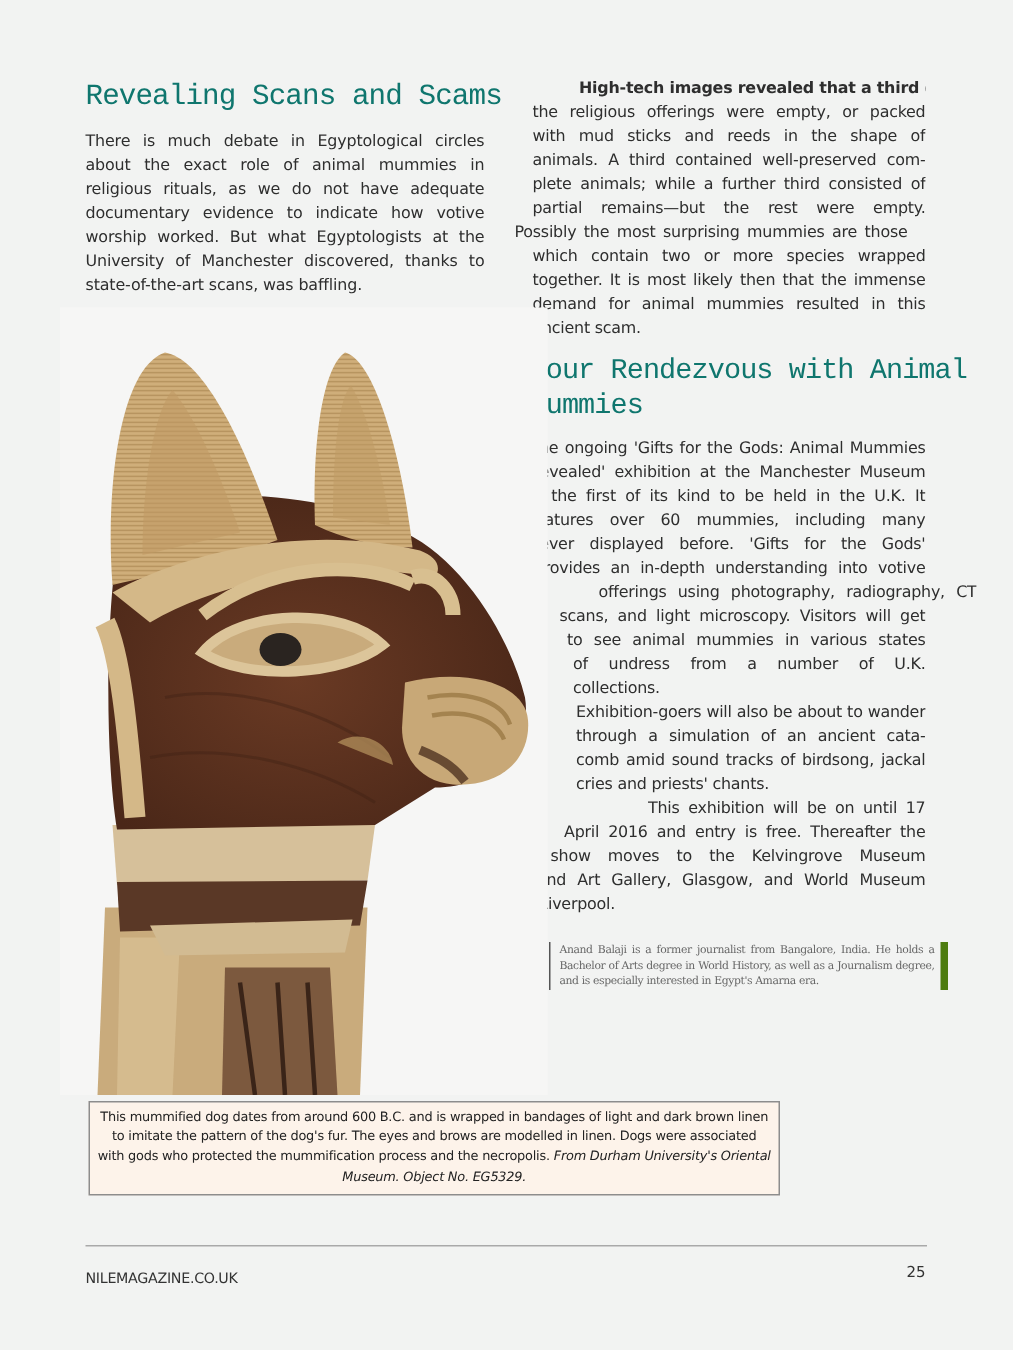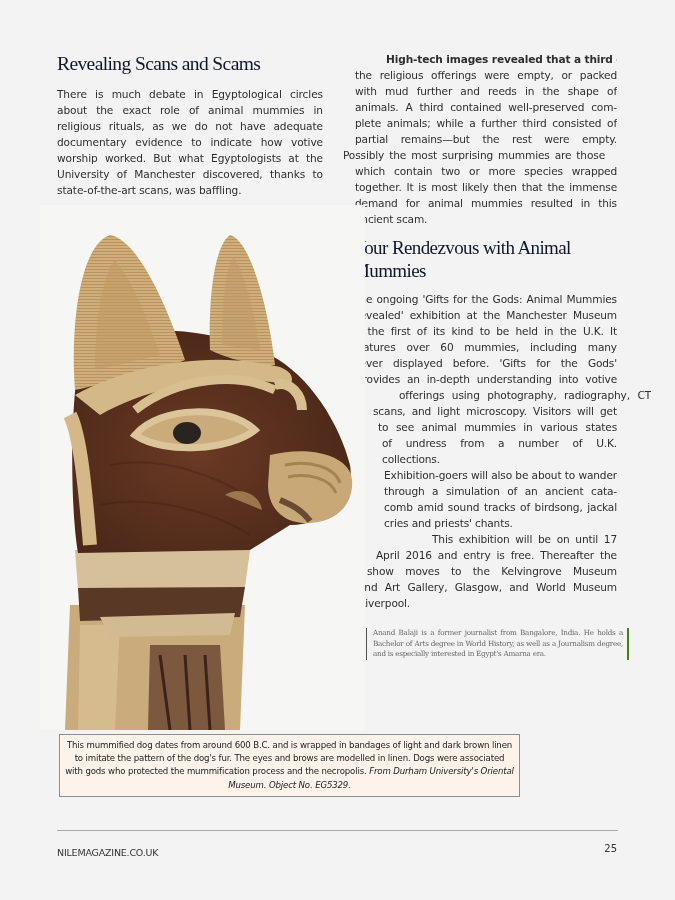--- a/index.html
+++ b/index.html
@@ -7,22 +7,22 @@
     width: 675px; height: 900px; overflow: hidden;
     background: #f2f3f2;
     position: relative;
     font-family: "DejaVu Sans", sans-serif;
     color: #2e2e2e;
   }
   .page { position: absolute; left: 0; top: 0; width: 675px; height: 900px; }
 
   .heading {
     position: absolute;
-    color: #0f172a;
-    font-family: Liberation Serif, serif;
+    color: #0f766e;
+    font-family: Liberation Mono, monospace;
     font-weight: normal;
     letter-spacing: -0.6px;
     margin: 0;
   }
   .h1 { left: 57px; top: 52px; font-size: 19.5px; line-height: 24px; }
   .h2 { left: 353px; top: 236px; font-size: 19px; line-height: 23px; }
 
   .col-left {
     position: absolute; left: 57px; top: 86px; width: 266px;
     font-size: 10.6px; line-height: 16px; text-align: justify;
@@ -39,21 +39,21 @@
 
   .photo {
     position: absolute; left: 40px; top: 205px; width: 325px; height: 525px;
     background: #f7f7f6;
     overflow: hidden;
   }
   .photo svg { display: block; }
 
   .bio {
     position: absolute; left: 366px; top: 628px; width: 250px;
-    border-left: 1px solid #555; border-right: 2px solid #4d7c0f;
+    border-left: 1px solid #555; border-right: 5px solid #4d7c0f;
     padding: 0 4px 0 6px;
     font-family: "DejaVu Serif", serif;
     font-size: 7.2px; line-height: 10.5px; color: #666;
     text-align: justify;
     letter-spacing: -0.25px;
   }
 
   .caption {
     position: absolute; left: 59px; top: 734px; width: 449px;
     background: #fdf3ea;
@@ -85,21 +85,21 @@
 <div class="page">
 
   <h2 class="heading h1">Revealing Scans and Scams</h2>
   <div class="col-left">
     <p>There is much debate in Egyptological circles about the exact role of animal mummies in religious rituals, as we do not have adequate documentary evidence to indicate how votive worship worked. But what Egyptologists at the University of Manchester discovered, thanks to state-of-the-art scans, was baffling.</p>
   </div>
 
   <div class="lines" id="s1lines">
       <div class="ln" style="left: 386px; top: 51px; width: 231px; font-weight: bold;">High-tech images revealed that a third of</div>
       <div class="ln" style="left: 355px; top: 67px; width: 262px;">the religious offerings were empty, or packed</div>
-      <div class="ln" style="left: 355px; top: 83px; width: 262px;">with mud further and reeds in the shape of</div>
+      <div class="ln" style="left: 355px; top: 83px; width: 262px;">with mud sticks and reeds in the shape of</div>
       <div class="ln" style="left: 355px; top: 99px; width: 262px;">animals. A third contained well-preserved com-</div>
       <div class="ln" style="left: 355px; top: 115px; width: 262px;">plete animals; while a further third consisted of</div>
       <div class="ln" style="left: 355px; top: 131px; width: 262px;">partial remains—but the rest were empty.</div>
       <div class="ln" style="left: 343px; top: 147px; width: 262px;">Possibly the most surprising mummies are those</div>
       <div class="ln" style="left: 355px; top: 163px; width: 262px;">which contain two or more species wrapped</div>
       <div class="ln" style="left: 355px; top: 179px; width: 262px;">together. It is most likely then that the immense</div>
       <div class="ln" style="left: 355px; top: 195px; width: 262px;">demand for animal mummies resulted in this</div>
       <div class="ln last" style="left: 355px; top: 211px; width: 262px;">ancient scam.</div>
     </div>
 

